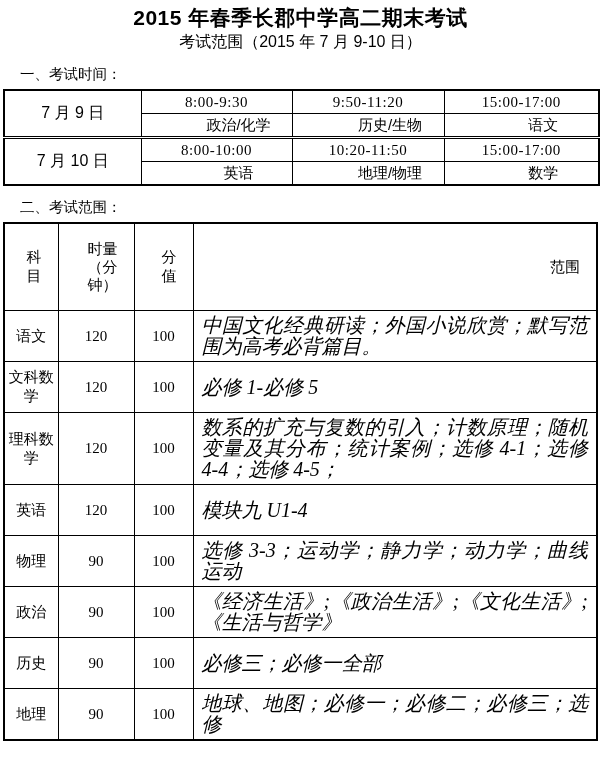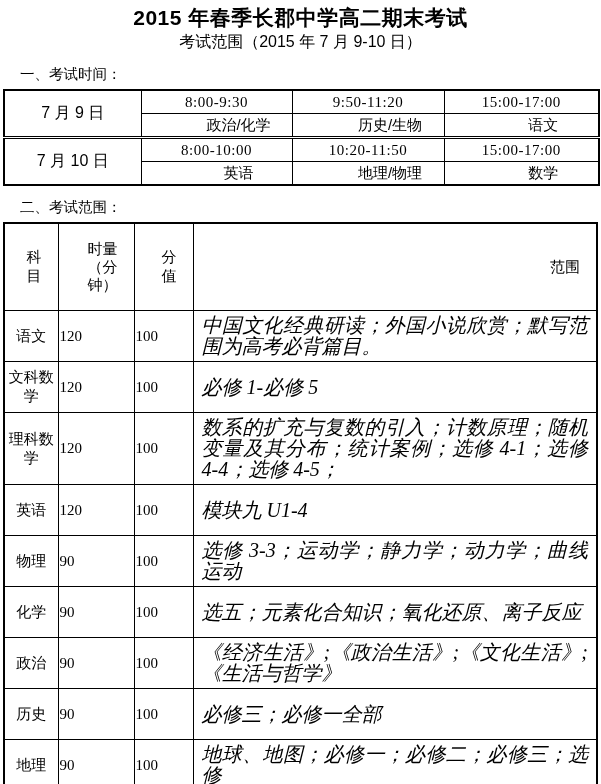--- a/index.html
+++ b/index.html
@@ -48,21 +48,21 @@
     font-weight:normal;
     font-size:15px;
     text-align:right;
     vertical-align:middle;
     height:54px;
     padding:16px;
   }
   .t2 .wrap-narrow { display:inline-block; width:33px; line-height:18px; }
   .t2 td { vertical-align:middle; }
   .t2 td.subj { text-align:center; font-size:15px; padding:5px 2px; }
-  .t2 td.num  { text-align:left; font-family:"Liberation Serif", serif; font-size:15px; }
+  .t2 td.num  { text-align:center; font-family:"Liberation Serif", serif; font-size:15px; }
   .t2 tr.row td { height:40px; }
   .t2 td.range {
     font-family:"Liberation Serif", serif;
     font-style:italic;
     font-size:20px;
     line-height:21px;
     padding:4px 8px;
     text-align:justify;
   }
 </style>
@@ -149,26 +149,20 @@
         <td class="num">100</td>
         <td class="range">模块九 U1-4</td>
       </tr>
       <tr class="row">
         <td class="subj">物理</td>
         <td class="num">90</td>
         <td class="num">100</td>
         <td class="range">选修 3-3；运动学；静力学；动力学；曲线运动</td>
       </tr>
       <tr class="row">
-        <td class="subj">化学</td>
-        <td class="num">90</td>
-        <td class="num">100</td>
-        <td class="range">选五；元素化合知识；氧化还原、离子反应</td>
-      </tr>
-      <tr class="row">
         <td class="subj">政治</td>
         <td class="num">90</td>
         <td class="num">100</td>
         <td class="range">《经济生活》;《政治生活》;《文化生活》;《生活与哲学》</td>
       </tr>
       <tr class="row">
         <td class="subj">历史</td>
         <td class="num">90</td>
         <td class="num">100</td>
         <td class="range">必修三；必修一全部</td>

